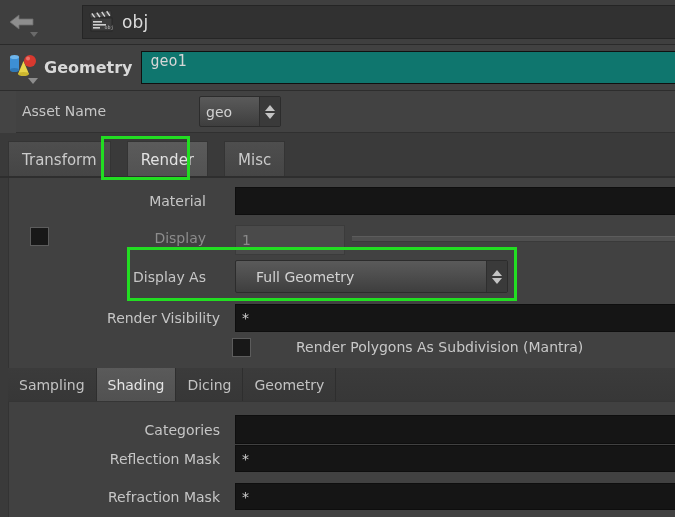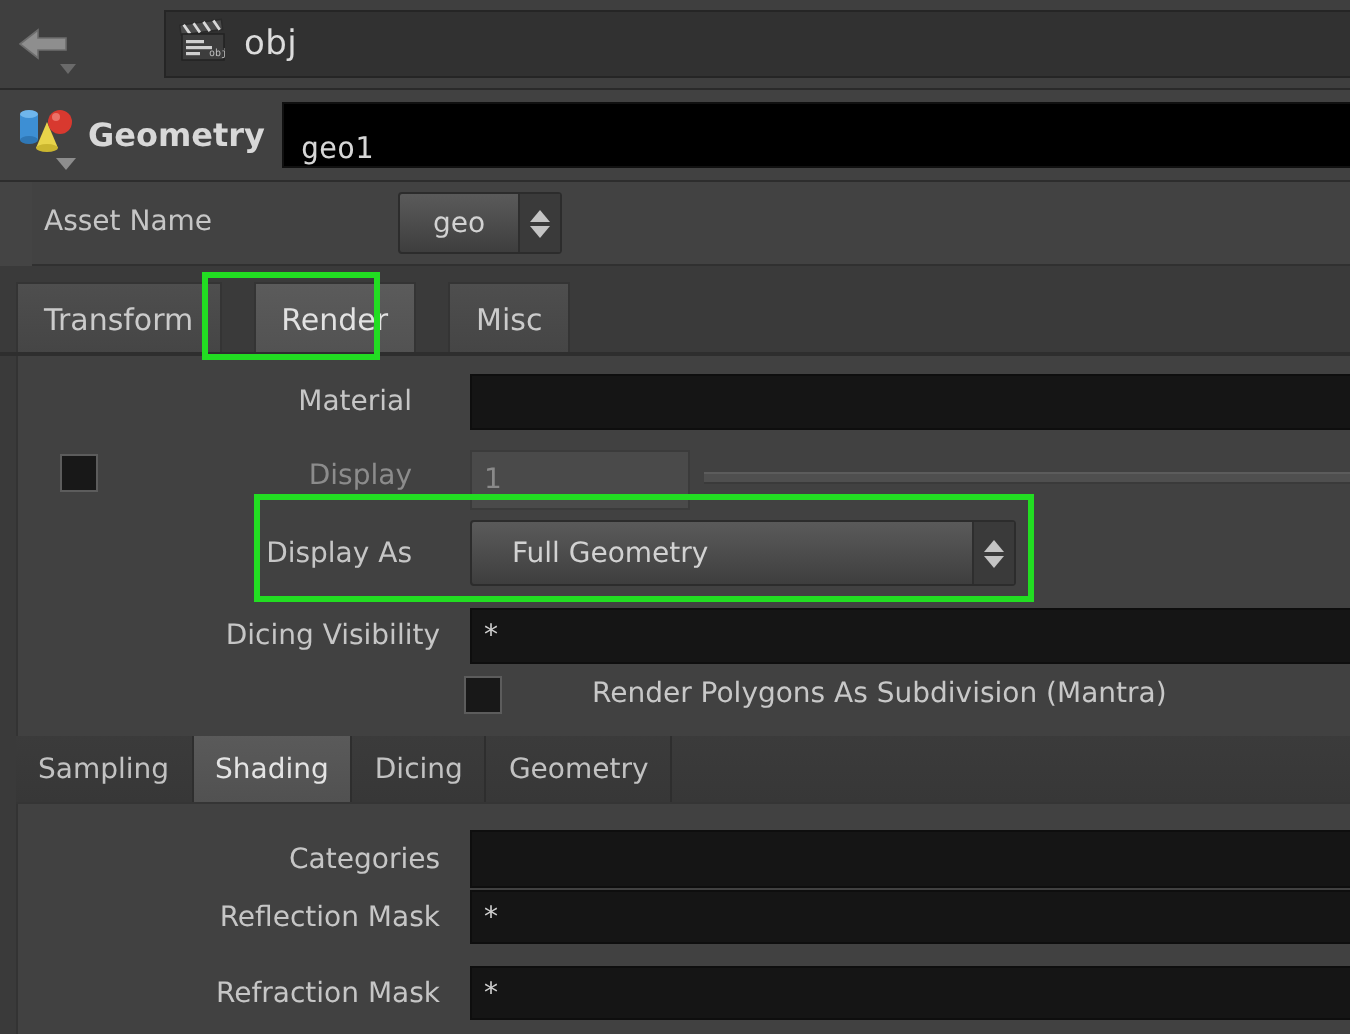--- a/index.html
+++ b/index.html
@@ -97,24 +97,24 @@
   .nodehdr .typename {
     font-size: 16px;
     font-weight: bold;
     color: #d8d8d8;
     margin-right: 9px;
     white-space: nowrap;
   }
   .nodenamefield {
     flex: 1;
     height: 33px;
-    background: #000000;
+    background: #0f766e;
     border: 1px solid #101010;
     display: flex;
-    align-items: flex-end;
+    align-items: flex-start;
     padding-left: 8px;
     box-sizing: border-box;
     margin-right: -1px;
   }
   .nodenamefield .nodename {
     font-family: "DejaVu Sans Mono", "Liberation Mono", monospace;
     font-size: 15px;
     color: #d6d6d6;
   }
 
@@ -136,21 +136,21 @@
     position: absolute;
     background: linear-gradient(to bottom, #5a5a5a 0%, #4e4e4e 45%, #3e3e3e 100%);
     border: 1px solid #2c2c2c;
     border-radius: 2px;
     box-sizing: border-box;
     display: flex;
     align-items: center;
   }
   .menu .menuval {
     flex: 1;
-    text-align: center;
+    text-align: left;
     color: #d2d2d2;
     font-size: 14px;
     padding: 0 6px;
     overflow: hidden;
     white-space: nowrap;
   }
   .menu.leftval .menuval { text-align: left; padding-left: 20px; }
   .menu .spinbox {
     width: 20px;
     align-self: stretch;
@@ -441,21 +441,21 @@
     </div>
     <div class="menu leftval" style="left:235px; top:82px; width:273px; height:33px;">
       <span class="menuval">Full Geometry</span>
       <span class="spinbox">
         <span class="sp-up"></span>
           <span class="sp-dn"></span>
       </span>
     </div>
 
     <div class="prow" style="top:126px; height:28px;">
-      <span class="plabel" style="width:228px; left:0;">Dicing Visibility</span>
+      <span class="plabel" style="width:228px; left:0;">Render Visibility</span>
     </div>
     <div class="tfield" style="left:235px; top:126px; width:448px; height:28px;">
       <span>*</span>
     </div>
 
     <div class="checkbox" style="left:232px; top:160px;"></div>
     <span class="cblabel" style="left:260px; top:161px;margin-left:36px;">Render Polygons As Subdivision (Mantra)</span>
 
     <div class="subtabstrip" style="top:190px;">
       <div class="subtab">

